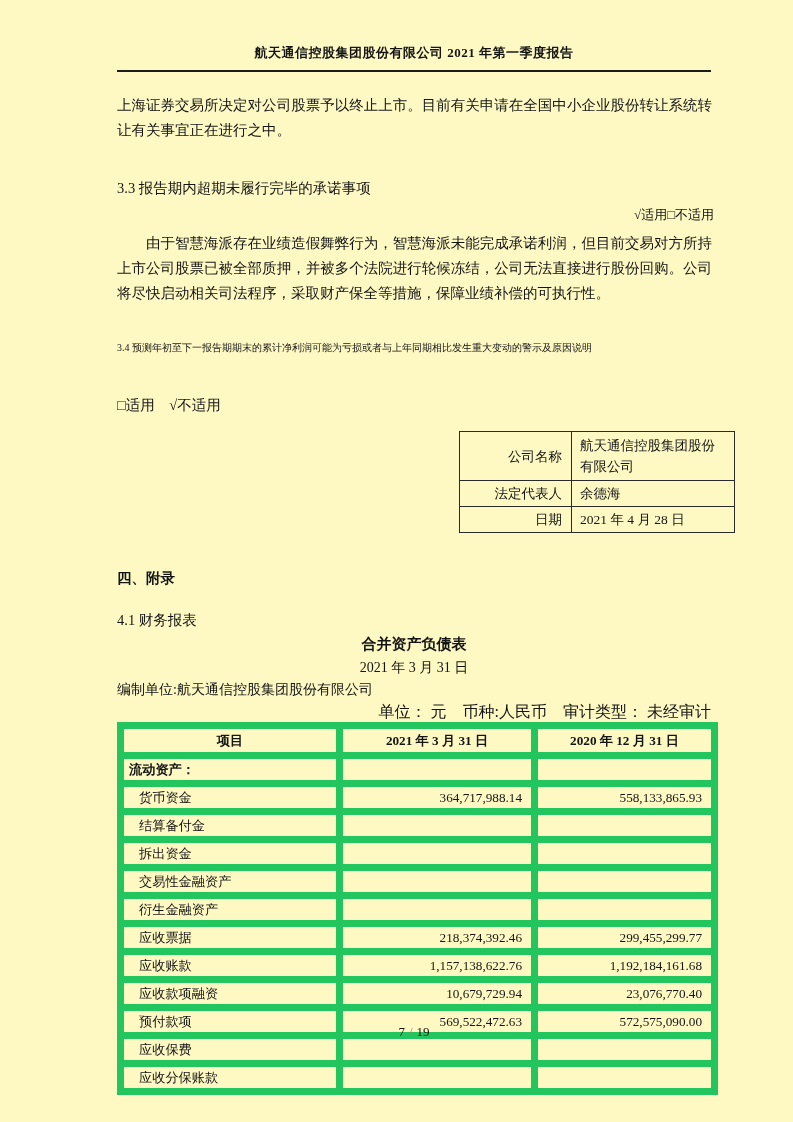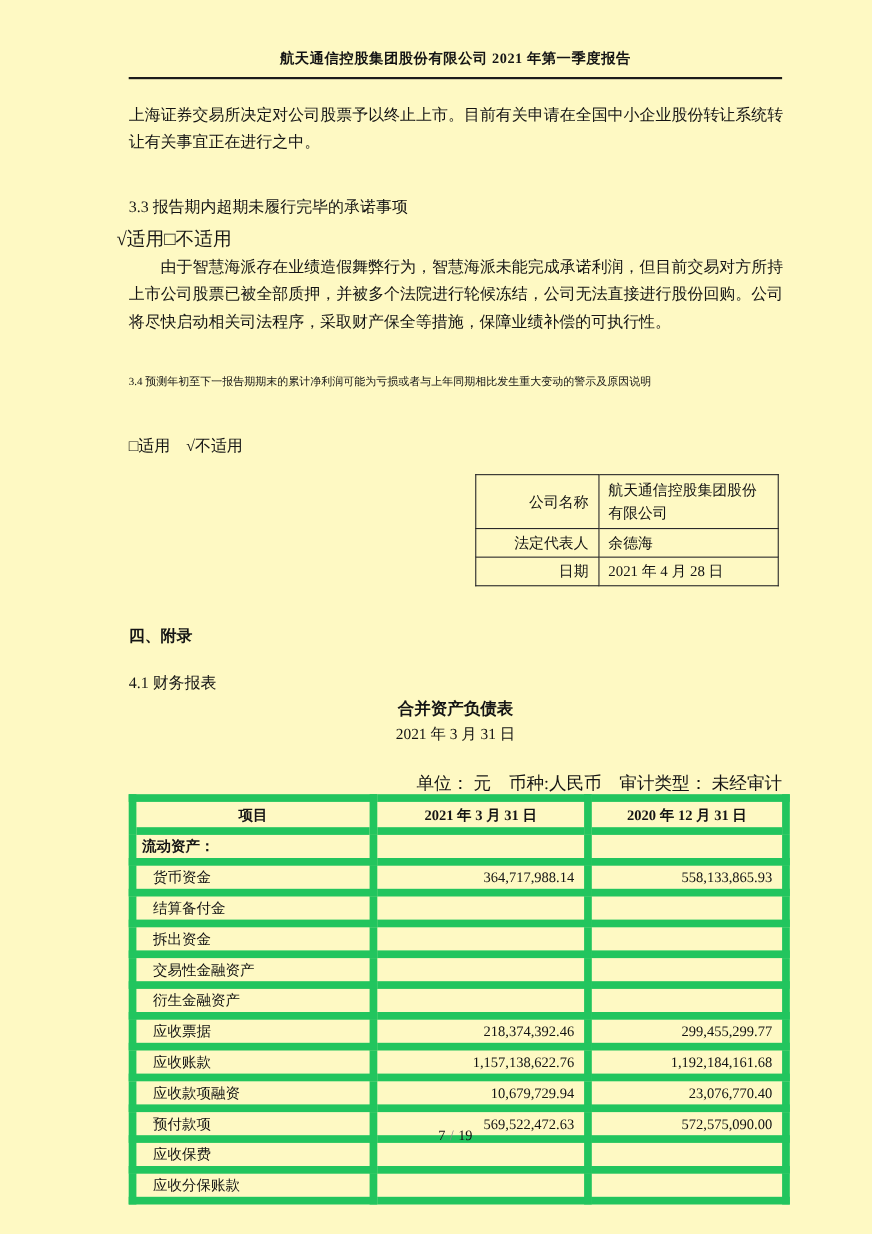--- a/index.html
+++ b/index.html
@@ -11,26 +11,26 @@
   }
   .abs { position:absolute; }
   .header-title {
     top:44px; left:117px; width:594px; text-align:center;
     font-size:13px; font-weight:bold; letter-spacing:0.5px;
   }
   .header-rule { top:70px; left:117px; width:594px; height:2px; background:#1c1c1c; }
   .para { font-size:14.5px; line-height:25px; text-align:justify; }
   .p-intro { top:93px; left:117px; width:595px; }
   .h-33 { top:179px; left:117px; width:595px; font-size:14.5px; }
-  .applies-33 { top:206px; left:106px; width:595px; font-size:17px; }
+  .applies-33 { top:206px; left:119px; width:595px; font-size:13px;text-align:right; }
   .p-33 { top:231px; left:117px; width:595px; text-indent:2em; }
   .h-34 { top:330px; left:117px; width:596px; font-size:10px; line-height:35px;
           padding-left:29px; text-indent:-29px; text-align:justify; box-sizing:border-box; }
   .applies-34 { top:396px; left:117px; width:595px; font-size:14.5px; }
-  .sig-table-wrap { top:431px; left:432px; }
+  .sig-table-wrap { top:431px; left:459px; }
   table.sig { border-collapse:collapse; width:276px; table-layout:fixed; }
   table.sig td {
     border:1px solid #2a2a2a; font-size:13.5px; vertical-align:middle;
     padding:2px 8px; line-height:21px;
   }
   table.sig td.lbl { width:94px; text-align:right; padding-right:9px; }
   table.sig tr.tall td { height:44px; }
   table.sig tr.short td { height:20px; }
   .h-appendix { top:569px; left:117px; font-size:14.5px; font-weight:bold; }
   .h-41 { top:611px; left:117px; font-size:14.5px; }
@@ -85,20 +85,21 @@
           </tr>
         </tbody>
     </table>
   </div>
 
   <div class="abs h-appendix">四、附录</div>
   <div class="abs h-41">4.1 财务报表</div>
 
   <div class="abs bs-title">合并资产负债表</div>
   <div class="abs bs-date">2021 年 3 月 31 日</div>
+  <div class="abs bs-prepared">编制单位:航天通信控股集团股份有限公司</div>
   <div class="abs bs-meta">单位： 元　币种:人民币　审计类型： 未经审计</div>
 
   <div class="abs bs-table-wrap">
     <table class="bs">
       <colgroup>
         <col style="width:219px">
           <col style="width:195px">
           <col style="width:180px">
       </colgroup>
       <thead>

